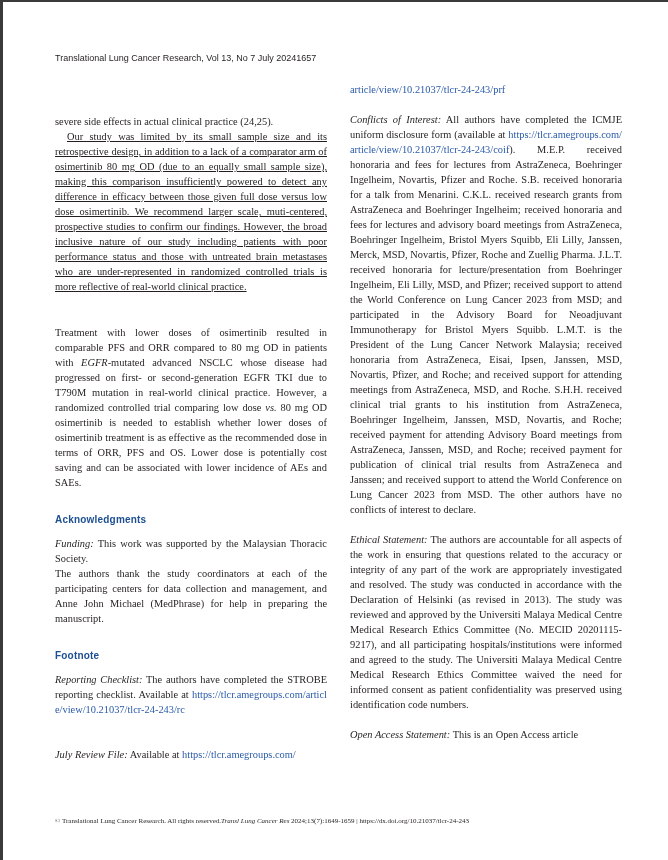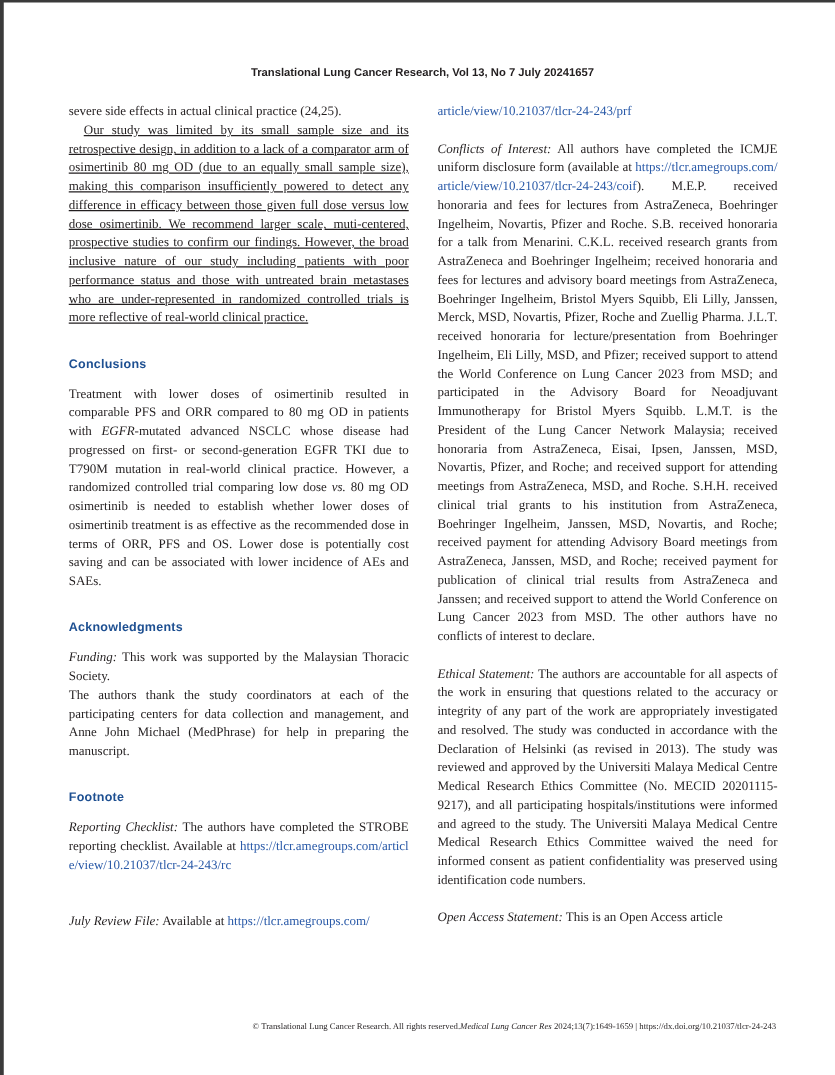--- a/index.html
+++ b/index.html
@@ -3,53 +3,52 @@
   <meta charset="utf-8">
   <style>
     html, body { margin: 0; padding: 0; }
     body {
       width: 668px; height: 860px; background: #ffffff; position: relative; overflow: hidden;
       border-left: 3px solid #3a3a3a; border-top: 2px solid #3a3a3a; box-sizing: border-box;
       font-family: "Liberation Serif", serif; color: #231f20;
     }
     .running-head {
       position: absolute; top: 51px; left: 52px; width: 566px;
-      font-family: "Liberation Sans", sans-serif; font-size: 9px; font-weight: bold; color: #231f20;
-      display: flex; justify-content: center;
+      font-family: "Liberation Sans", sans-serif; font-size: 9px; font-weight: normal; color: #231f20;
+      display: flex; justify-content: flex-start;
     }
     .col { position: absolute; top: 80px; width: 272px; font-size: 10.4px; line-height: 15px; text-align: justify; }
-    .col-left { left: 52px; }
+    .col-left { left: 52px; margin-top: 32px; }
     .col-right { left: 347px; }
     p { margin: 0; }
     .indent { text-indent: 12px; text-decoration: underline; }
     .gap { height: 15px; }
     .h2 {
       font-family: "Liberation Sans", sans-serif; font-weight: bold; font-size: 10px;
       color: #1d4f91; margin: 0; letter-spacing: 0.2px;
     }
     a, .link { color: #2a5aa8; text-decoration: none; }
     i { font-style: italic; }
     .footer {
       position: absolute; top: 815px; left: 52px; width: 566px; font-size: 7px;
-      display: flex; justify-content: flex-end; color: #231f20;
+      display: flex; justify-content: flex-start; color: #231f20;
     }
   </style>
 </head>
 <body>
 
 <div class="running-head">
   <span>Translational Lung Cancer Research, Vol 13, No 7 July 2024</span>
   <span>1657</span>
 </div>
 
 <div class="col col-left">
   <p>severe side effects in actual clinical practice (24,25).</p>
   <p class="indent">Our study was limited by its small sample size and its retrospective design, in addition to a lack of a comparator arm of osimertinib 80 mg OD (due to an equally small sample size), making this comparison insufficiently powered to detect any difference in efficacy between those given full dose versus low dose osimertinib. We recommend larger scale, muti-centered, prospective studies to confirm our findings. However, the broad inclusive nature of our study including patients with poor performance status and those with untreated brain metastases who are under-represented in randomized controlled trials is more reflective of real-world clinical practice.</p>
   <div class="gap" style="height:22px"></div>
-  <h2 class="h2">Conclusions</h2>
   <div class="gap" style="height:9px"></div>
   <p><span>Treatment with lower doses of osimertinib resulted in comparable PFS and ORR compared to 80 mg OD in patients with </span><i>EGFR</i><span>-mutated advanced NSCLC whose disease had progressed on first- or second-generation EGFR TKI due to T790M mutation in real-world clinical practice. However, a randomized controlled trial comparing low dose </span><i>vs.</i><span> 80 mg OD osimertinib is needed to establish whether lower doses of osimertinib treatment is as effective as the recommended dose in terms of ORR, PFS and OS. Lower dose is potentially cost saving and can be associated with lower incidence of AEs and SAEs.</span></p>
   <div class="gap" style="height:22px"></div>
   <h2 class="h2">Acknowledgments</h2>
   <div class="gap" style="height:9px"></div>
   <p><i>Funding:</i><span> This work was supported by the Malaysian Thoracic Society.</span></p>
   <p>The authors thank the study coordinators at each of the participating centers for data collection and management, and Anne John Michael (MedPhrase) for help in preparing the manuscript.</p>
   <div class="gap" style="height:22px"></div>
   <h2 class="h2">Footnote</h2>
   <div class="gap" style="height:9px"></div>
@@ -64,14 +63,14 @@
   <div class="gap"></div>
   <p><i>Conflicts of Interest:</i><span> All authors have completed the ICMJE uniform disclosure form (available at </span><a class="link" style="word-break:break-all">https://tlcr.amegroups.com/article/view/10.21037/tlcr-24-243/coif</a><span>). M.E.P. received honoraria and fees for lectures from AstraZeneca, Boehringer Ingelheim, Novartis, Pfizer and Roche. S.B. received honoraria for a talk from Menarini. C.K.L. received research grants from AstraZeneca and Boehringer Ingelheim; received honoraria and fees for lectures and advisory board meetings from AstraZeneca, Boehringer Ingelheim, Bristol Myers Squibb, Eli Lilly, Janssen, Merck, MSD, Novartis, Pfizer, Roche and Zuellig Pharma. J.L.T. received honoraria for lecture/presentation from Boehringer Ingelheim, Eli Lilly, MSD, and Pfizer; received support to attend the World Conference on Lung Cancer 2023 from MSD; and participated in the Advisory Board for Neoadjuvant Immunotherapy for Bristol Myers Squibb. L.M.T. is the President of the Lung Cancer Network Malaysia; received honoraria from AstraZeneca, Eisai, Ipsen, Janssen, MSD, Novartis, Pfizer, and Roche; and received support for attending meetings from AstraZeneca, MSD, and Roche. S.H.H. received clinical trial grants to his institution from AstraZeneca, Boehringer Ingelheim, Janssen, MSD, Novartis, and Roche; received payment for attending Advisory Board meetings from AstraZeneca, Janssen, MSD, and Roche; received payment for publication of clinical trial results from AstraZeneca and Janssen; and received support to attend the World Conference on Lung Cancer 2023 from MSD. The other authors have no conflicts of interest to declare.</span></p>
   <div class="gap"></div>
   <p><i>Ethical Statement:</i><span> The authors are accountable for all aspects of the work in ensuring that questions related to the accuracy or integrity of any part of the work are appropriately investigated and resolved. The study was conducted in accordance with the Declaration of Helsinki (as revised in 2013). The study was reviewed and approved by the Universiti Malaya Medical Centre Medical Research Ethics Committee (No. MECID 20201115-9217), and all participating hospitals/institutions were informed and agreed to the study. The Universiti Malaya Medical Centre Medical Research Ethics Committee waived the need for informed consent as patient confidentiality was preserved using identification code numbers.</span></p>
   <div class="gap"></div>
   <p><i>Open Access Statement:</i><span> This is an Open Access article</span></p>
 </div>
 
 <div class="footer">
   <span>© Translational Lung Cancer Research. All rights reserved.</span>
-  <span><i>Medical Lung Cancer Res</i><span> 2024;13(7):1649-1659 | https://dx.doi.org/10.21037/tlcr-24-243</span></span>
+  <span><i>Transl Lung Cancer Res</i><span> 2024;13(7):1649-1659 | https://dx.doi.org/10.21037/tlcr-24-243</span></span>
 </div>
 
 </body></html>

